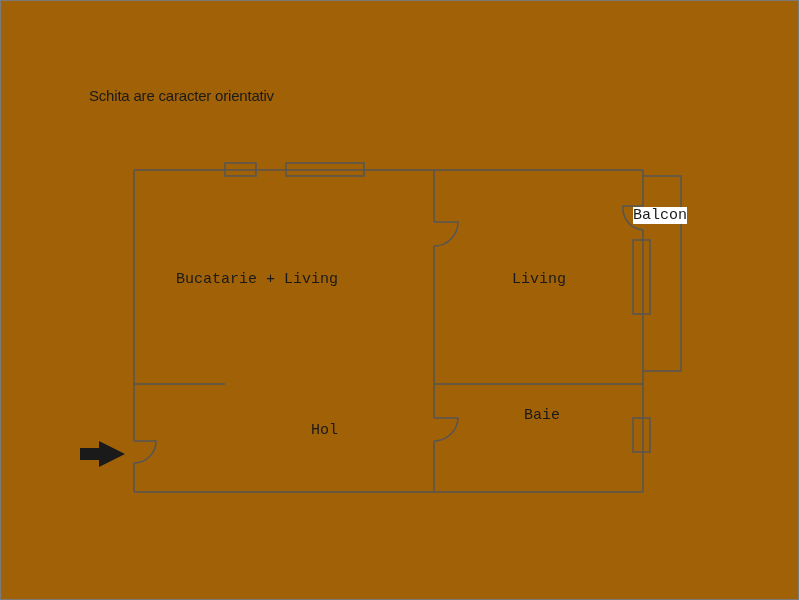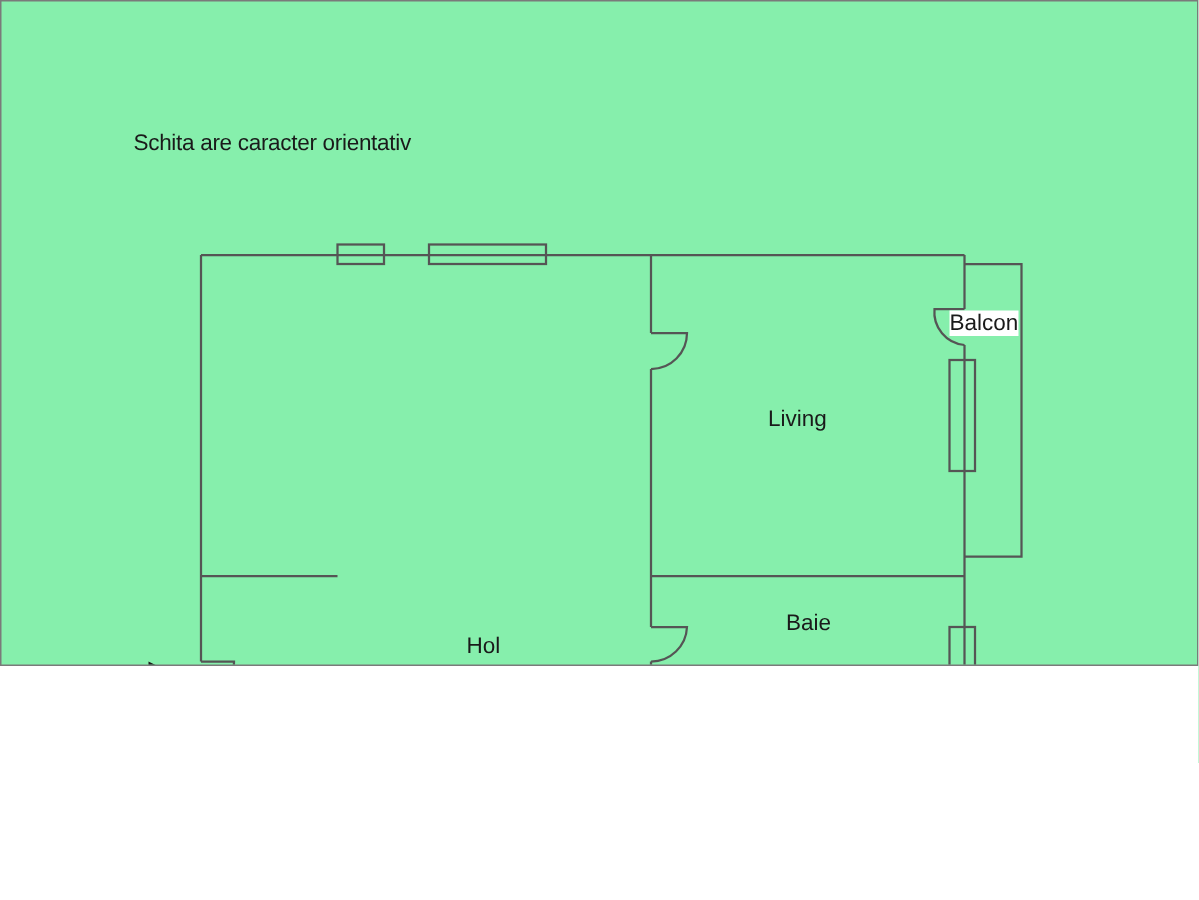--- a/index.html
+++ b/index.html
@@ -1,26 +1,26 @@
 <!DOCTYPE html>
 <html><head>
   <meta charset="utf-8">
   <style>
     html, body { margin: 0; padding: 0; background: #ffffff; }
     .frame {
-      position: relative; width: 799px; height: 444px; box-sizing: border-box;
-      border: 1px solid #7a7a7a; background: #86efac; overflow: hidden; text-align: right;
+      position: relative; width: 799px; height: 600px; box-sizing: border-box;
+      border: 1px solid #7a7a7a; background: #a16207; overflow: hidden; text-align: right;
     }
     .note {
       position: absolute; left: 88px; top: 86px;
       font-family: "Liberation Sans", sans-serif; font-size: 15px; color: #1a1a1a;
       letter-spacing: -0.2px;
     }
     .label {
-      position: absolute; font-family: Liberation Sans, sans-serif;
+      position: absolute; font-family: Liberation Mono, monospace;
       font-size: 15px; color: #1a1a1a; white-space: nowrap;
     }
     svg.plan { position: absolute; left: 0; top: 0; }
     .logo { position: absolute; left: 717px; top: 518px; width: 72px; height: 72px; }
   </style>
 </head>
 <body>
 
 <div class="frame">
 
@@ -60,18 +60,19 @@
       <path d="M433,417 L457,417 A24,24 0 0 1 433,440"></path>
       <path d="M133,440 L155,440 A22,22 0 0 1 133,462"></path>
       <path d="M642,205 L622,205 A22,22 0 0 0 642,229"></path>
     </g>
 
     <g>
       <polygon points="79,447 98,447 98,440 124,453 98,466 98,459 79,459" fill="#1a1a1a"></polygon>
     </g>
   </svg>
 
+  <div class="label" style="left:175px; top:270px;">Bucatarie + Living</div>
   <div class="label" style="left:511px; top:270px;">Living</div>
   <div class="label" style="left:632px; top:206px; background:#fff;">Balcon</div>
   <div class="label" style="left:270px; top:421px;margin-left:40px;">Hol</div>
   <div class="label" style="left:523px; top:406px;">Baie</div>
 
 </div>
 
 </body></html>

